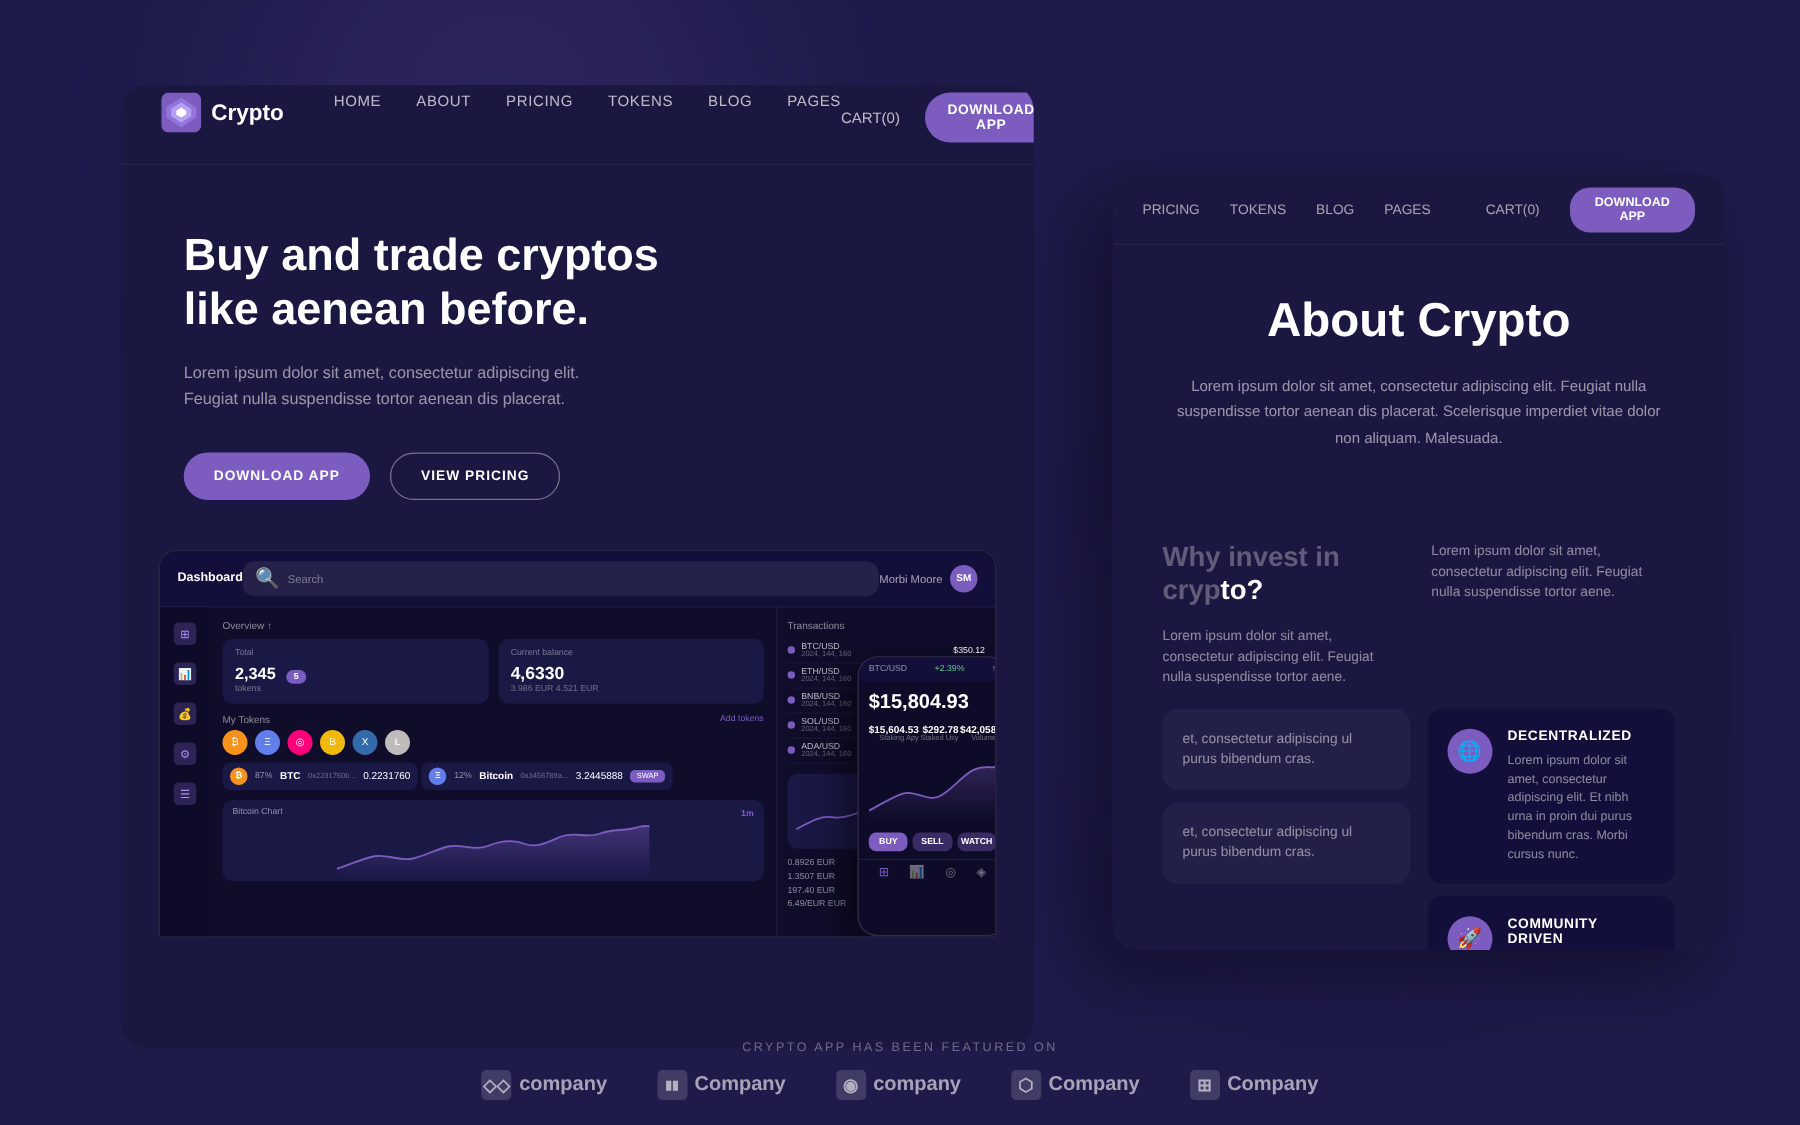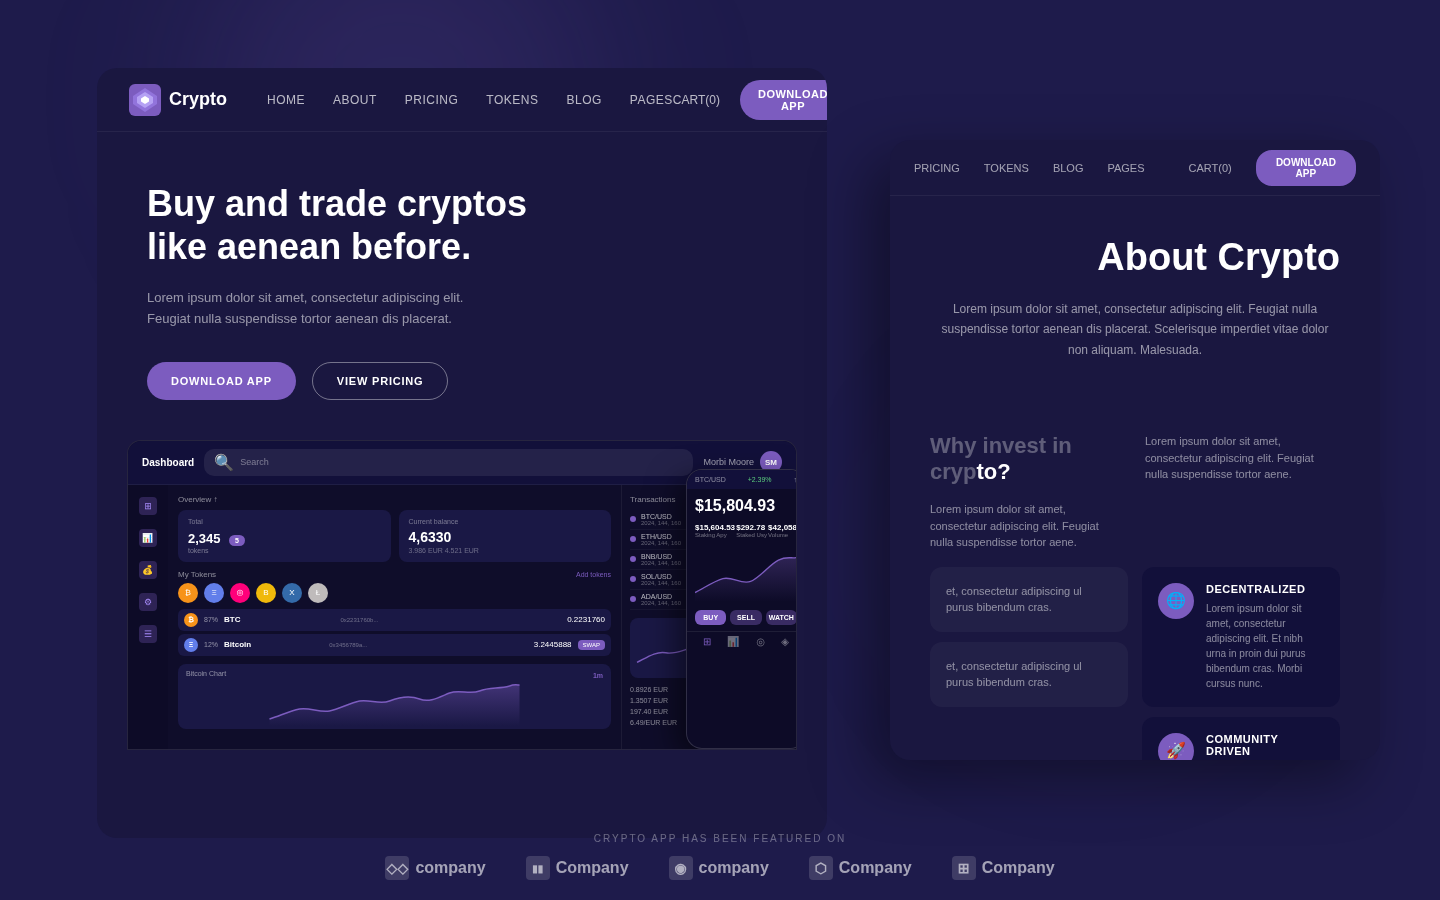--- a/index.html
+++ b/index.html
@@ -20,22 +20,22 @@
       width: 730px;
       height: 770px;
       background: #1a1740;
       border-radius: 20px;
       overflow: hidden;
     }
 
     
     .navbar {
       display: flex;
-      align-items: center;
-      padding: 16px 32px;
+      align-items: flex-start;
+      padding: 6px 32px;
       height: 64px;
       border-bottom: 1px solid rgba(255,255,255,0.06);
     }
     .logo-area {
       display: flex;
       align-items: center;
       gap: 8px;
       margin-right: 40px;
     }
     .logo-icon {
@@ -141,21 +141,20 @@
       overflow: hidden;
       position: relative;
       height: 310px;
     }
     .dash-topbar {
       display: flex;
       align-items: center;
       padding: 8px 14px;
       background: #12103a;
       border-bottom: 1px solid rgba(255,255,255,0.06);
-      gap: 10px;
     }
     .dash-title { color: #fff; font-size: 10px; font-weight: 600; }
     .search-bar {
       flex: 1;
       background: rgba(255,255,255,0.08);
       border-radius: 10px;
       padding: 4px 10px;
       display: flex;
       align-items: center;
       gap: 6px;
@@ -250,21 +249,21 @@
     .token-icon-btn {
       width: 20px; height: 20px;
       background: #1a1845;
       border-radius: 50%;
       display: flex; align-items: center; justify-content: center;
       font-size: 8px;
     }
 
     .token-rows {
       display: flex;
-      flex-direction: column;
+      flex-direction: row;
       gap: 3px;
     }
     .token-row {
       display: flex;
       align-items: center;
       gap: 6px;
       background: #1a1845;
       border-radius: 6px;
       padding: 4px 6px;
     }
@@ -319,21 +318,21 @@
     .trans-name { color: rgba(255,255,255,0.7); font-size: 7px; }
     .trans-date { color: rgba(255,255,255,0.35); font-size: 6px; }
     .trans-amount { color: #fff; font-size: 7px; }
 
     
     .phone-mockup {
       position: absolute;
       right: -10px;
       bottom: 0;
       width: 120px;
-      height: 280px;
+      height: 224px;
       background: #0d0b27;
       border-radius: 16px;
       border: 1.5px solid rgba(255,255,255,0.15);
       overflow: hidden;
       box-shadow: -10px 10px 30px rgba(0,0,0,0.5);
       margin-left: 44px;
     }
     .phone-header {
       background: #12103a;
       padding: 6px 8px;
@@ -345,21 +344,21 @@
       padding: 8px;
       color: #fff;
       font-size: 16px;
       font-weight: 800;
     }
     .phone-sub-row {
       display: flex;
       justify-content: space-between;
       padding: 0 8px 6px;
     }
-    .phone-sub-item { text-align: left; }
+    .phone-sub-item { text-align: right; }
     .phone-sub-label { color: rgba(255,255,255,0.4); font-size: 6px; }
     .phone-sub-val { color: #fff; font-size: 8px; font-weight: 600; }
     .phone-chart {
       margin: 0 8px;
       height: 60px;
     }
     .phone-actions {
       display: flex;
       gap: 4px;
       padding: 6px 8px;
@@ -820,21 +819,21 @@
   <nav class="right-navbar">
     <span class="right-nav-link">PRICING</span>
     <span class="right-nav-link">TOKENS</span>
     <span class="right-nav-link">BLOG</span>
     <span class="right-nav-link">PAGES</span>
     <span class="right-nav-link" style="margin-left:20px;">CART(0)</span>
     <button class="right-download-btn">DOWNLOAD APP</button>
   </nav>
 
   <div class="about-section">
-    <h2 class="about-title" style="text-align:right;">About Crypto</h2>
+    <h2 class="about-title" style="text-align:center;">About Crypto</h2>
     <p class="about-desc">Lorem ipsum dolor sit amet, consectetur adipiscing elit. Feugiat nulla suspendisse tortor aenean dis placerat. Scelerisque imperdiet vitae dolor non aliquam. Malesuada.</p>
   </div>
 
   <div class="why-section">
     <div style="display:flex;gap:20px;align-items:flex-start;">
       <div style="flex:1;">
         <h3 class="why-title">
           <span style="color:rgba(255,255,255,0.3);">Why invest in cryp</span><span>to?</span>
         </h3>
         <p class="why-card-text">Lorem ipsum dolor sit amet, consectetur adipiscing elit. Feugiat nulla suspendisse tortor aene.</p>

